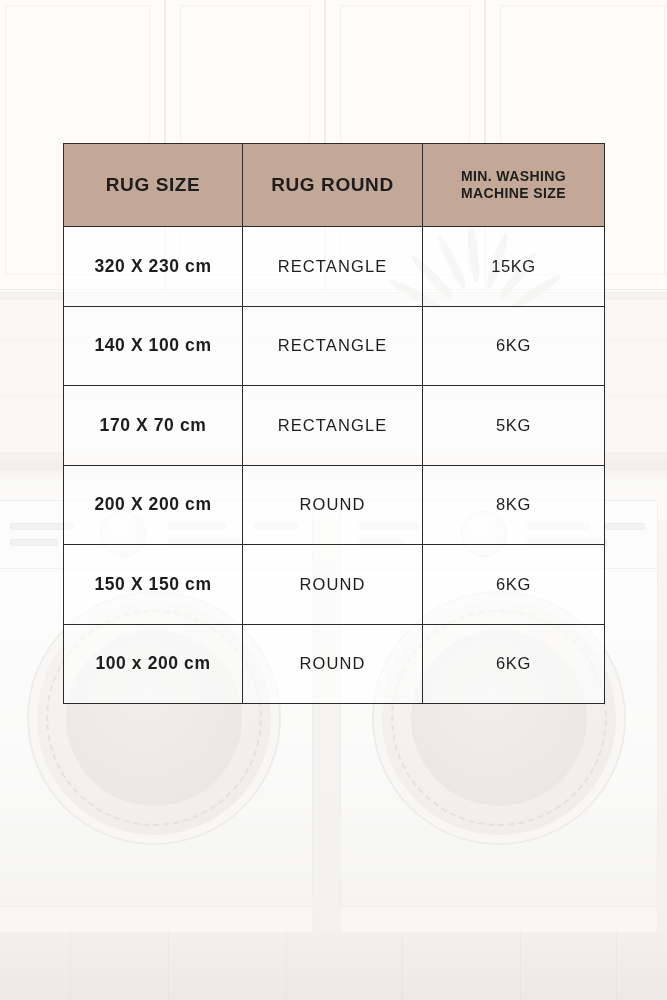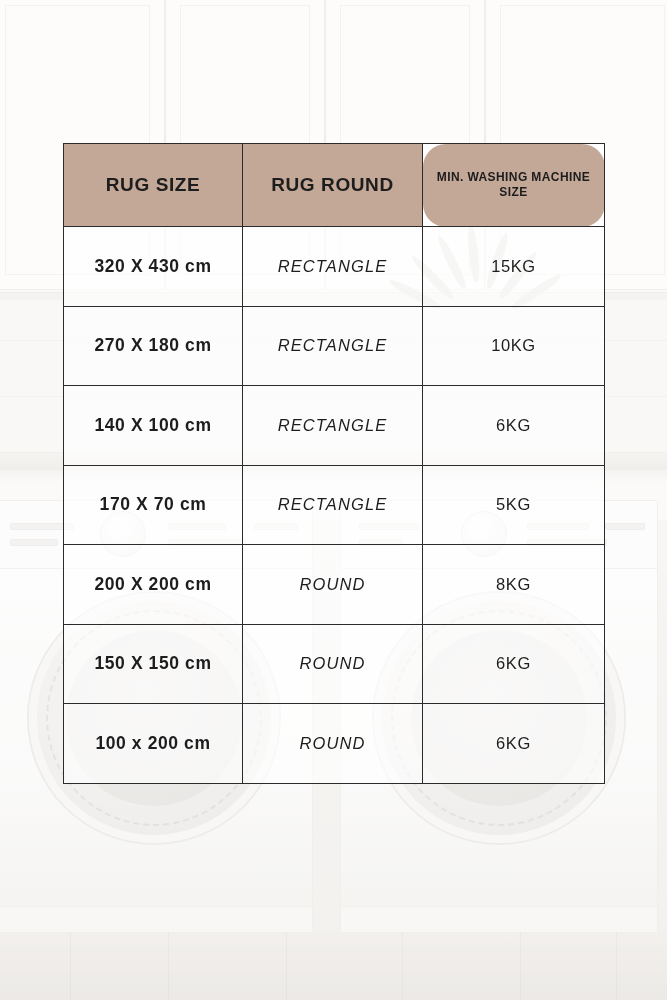--- a/index.html
+++ b/index.html
@@ -206,41 +206,39 @@
     background: #c3a797;
     color: #1d1d1d;
     height: 83px;
     font-size: 19px;
     font-weight: bold;
     letter-spacing: 0.6px;
     line-height: 1.25;
     padding: 6px 4px;
   }
   thead th.col-3 {
-    font-size: 12px;
+    font-size: 14px;
     letter-spacing: 0.4px;
-    border-radius: 23px;
   }
 
   tbody td {
     height: 79.5px;
     font-size: 17px;
     color: #1d1d1d;
     padding: 4px 6px;
   }
 
   td.c-size {
     font-weight: bold;
     letter-spacing: 0.6px;
     font-size: 17.5px;
   }
   td.c-shape {
     letter-spacing: 1.1px;
     font-size: 16.5px;
-    font-style: italic;
   }
   td.c-machine {
     letter-spacing: 0.6px;
     font-size: 16.5px;
   }
 
   col.w1 { width: 179px; }
   col.w2 { width: 180px; }
   col.w3 { width: 182px; }
 </style>
@@ -336,28 +334,23 @@
     </colgroup>
     <thead>
       <tr>
         <th class="col-1">RUG SIZE</th>
         <th class="col-2">RUG ROUND</th>
         <th class="col-3">MIN. WASHING MACHINE SIZE</th>
       </tr>
     </thead>
     <tbody>
       <tr>
-        <td class="c-size">320 X 430 cm</td>
+        <td class="c-size">320 X 230 cm</td>
         <td class="c-shape">RECTANGLE</td>
         <td class="c-machine">15KG</td>
-      </tr>
-      <tr>
-        <td class="c-size">270 X 180 cm</td>
-        <td class="c-shape">RECTANGLE</td>
-        <td class="c-machine">10KG</td>
       </tr>
       <tr>
         <td class="c-size">140 X 100 cm</td>
         <td class="c-shape">RECTANGLE</td>
         <td class="c-machine">6KG</td>
       </tr>
       <tr>
         <td class="c-size">170 X 70 cm</td>
         <td class="c-shape">RECTANGLE</td>
         <td class="c-machine">5KG</td>

